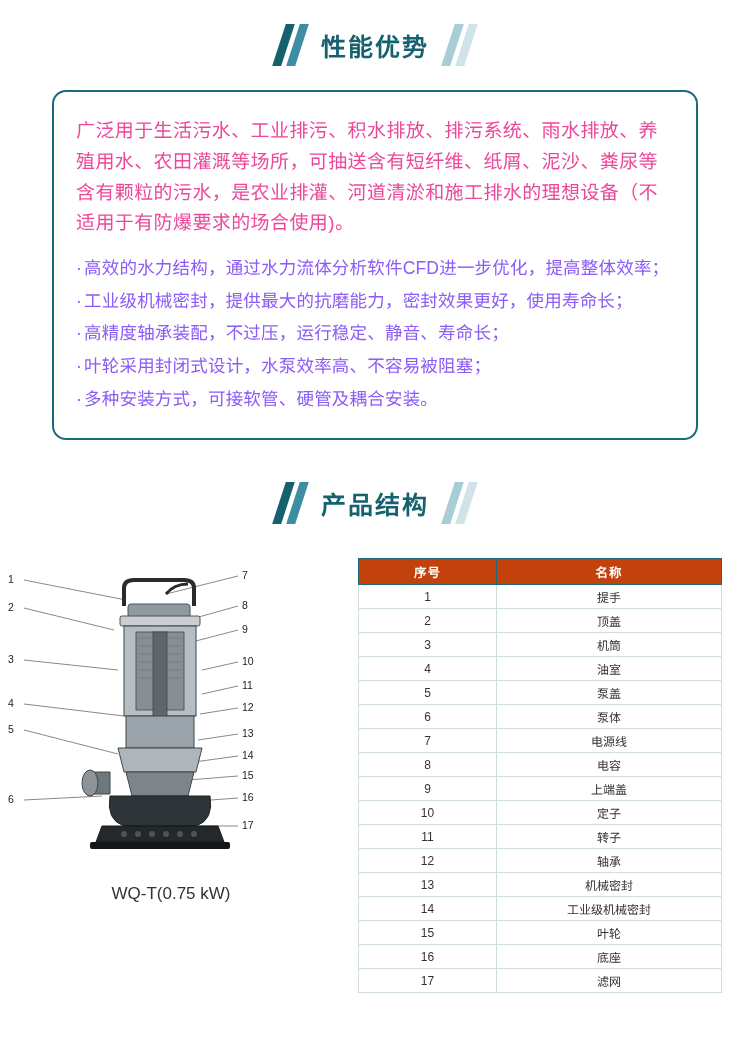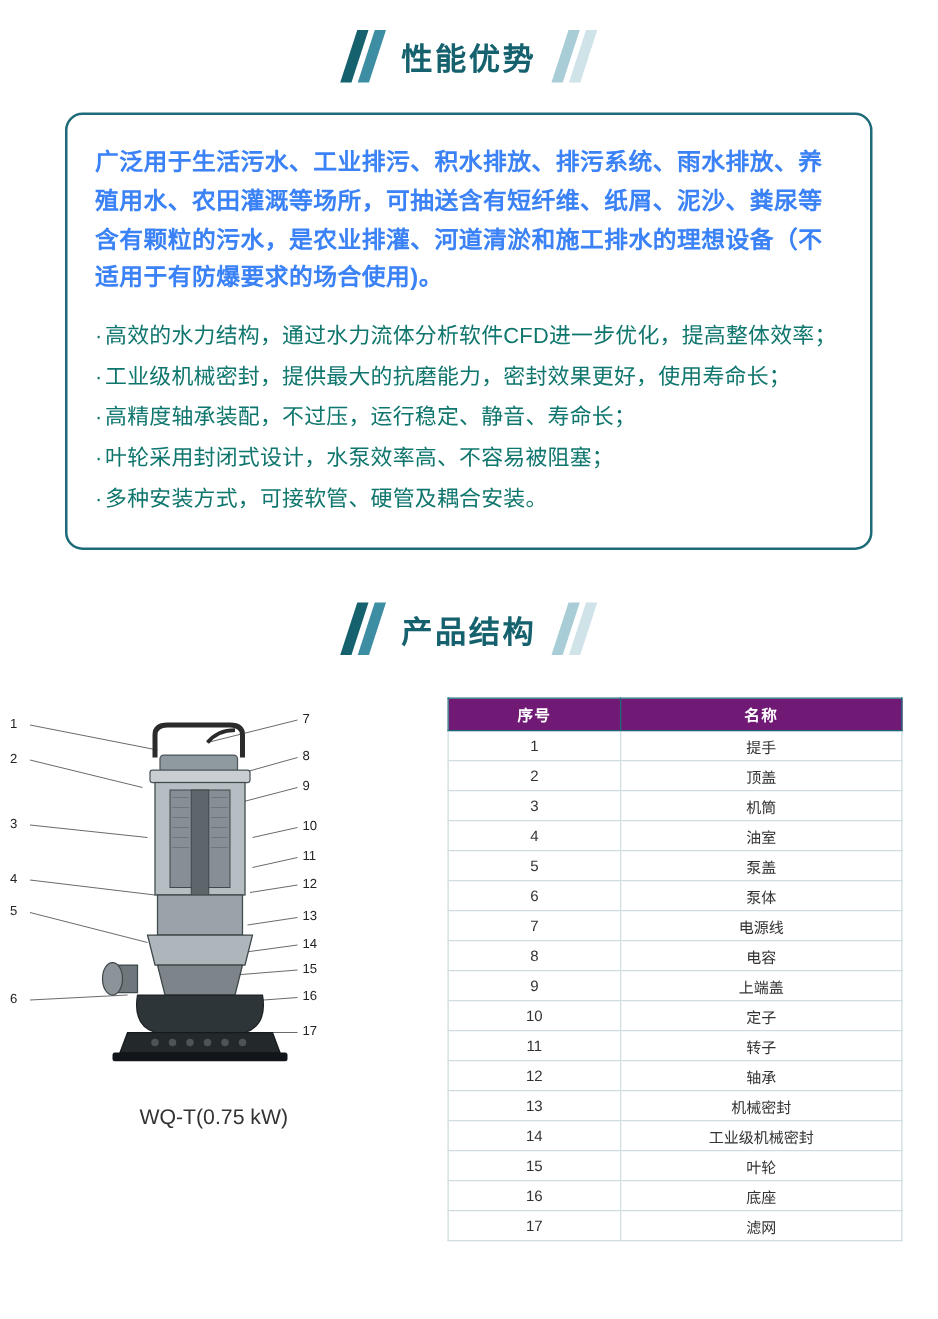--- a/index.html
+++ b/index.html
@@ -49,30 +49,30 @@
   
   .feature-card {
     margin: 0 52px;
     border: 2px solid #1d6b78;
     border-radius: 14px;
     padding: 24px 22px 22px 22px;
     background: #ffffff;
   }
   .feature-lead {
     font-size: 19px;
-    font-weight: bold;
-    color: #3b82f6;
+    font-weight: normal;
+    color: #ec4899;
     line-height: 1.62;
     letter-spacing: 0.4px;
     margin: 0 0 14px 0;
   }
   .bullet-list { margin: 0; padding: 0; list-style: none; }
   .bullet-list li {
     font-size: 17.5px;
-    color: #0f766e;
+    color: #8b5cf6;
     line-height: 1.75;
     letter-spacing: 0.2px;
     text-indent: 0;
     margin-bottom: 2px;
   }
   .bullet-list li .dot { margin-right: 2px; }
 
   
   .structure {
     display: flex;
@@ -99,21 +99,21 @@
 
   
   .table-col { width: 410px; padding: 0 28px 0 18px; }
   table.parts {
     width: 100%;
     border-collapse: collapse;
     font-size: 12px;
     color: #333;
   }
   table.parts th {
-    background: #701a75;
+    background: #c2410c;
     color: #ffffff;
     font-weight: bold;
     font-size: 12.5px;
     height: 26px;
     border: 1px solid #1d6b78;
     letter-spacing: 1px;
   }
   table.parts td {
     border: 1px solid #cfdde1;
     height: 24px;

